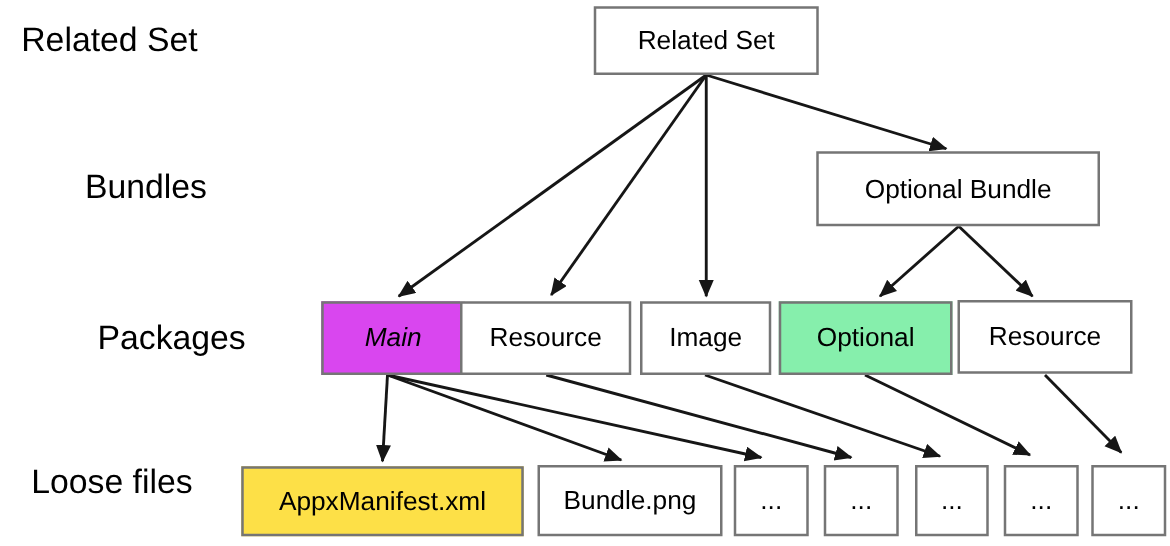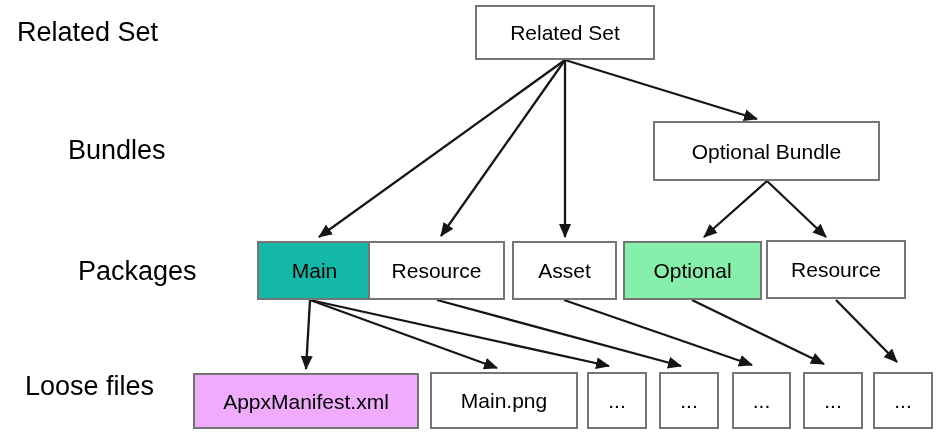--- a/index.html
+++ b/index.html
@@ -77,40 +77,40 @@
       <div class="row-label" style="left: 32px; top: 271px; margin-left: 46px;">Packages</div>
       <div class="row-label" style="left: 25px; top: 386px;">Loose files</div>
     </div>
   <div id="nodes">
       <div class="node" style="left: 475px; top: 5px; width: 180px; height: 55px; border-color: rgb(117, 117, 117); background: rgb(255, 255, 255);">
         <span>Related Set</span>
       </div>
       <div class="node" style="left: 653px; top: 121px; width: 227px; height: 60px; border-color: rgb(117, 117, 117); background: rgb(255, 255, 255);">
         <span>Optional Bundle</span>
       </div>
-      <div class="node" style="left: 257px; top: 241px; width: 115px; height: 59px; border-color: rgb(117, 117, 117); background: #14b8a6;">
+      <div class="node" style="left: 257px; top: 241px; width: 115px; height: 59px; border-color: rgb(117, 117, 117); background: #d946ef; font-style: italic;">
         <span>Main</span>
       </div>
       <div class="node" style="left: 368px; top: 241px; width: 137px; height: 59px; border-color: rgb(117, 117, 117); background: rgb(255, 255, 255);">
         <span>Resource</span>
       </div>
       <div class="node" style="left: 512px; top: 241px; width: 105px; height: 59px; border-color: rgb(117, 117, 117); background: rgb(255, 255, 255);">
-        <span>Asset</span>
+        <span>Image</span>
       </div>
       <div class="node" style="left: 623px; top: 241px; width: 139px; height: 59px; border-color: rgb(117, 117, 117); background: #86efac;">
         <span>Optional</span>
       </div>
       <div class="node" style="left: 766px; top: 240px; width: 140px; height: 59px; border-color: rgb(117, 117, 117); background: rgb(255, 255, 255);">
         <span>Resource</span>
       </div>
-      <div class="node" style="left: 193px; top: 373px; width: 226px; height: 56px; border-color: rgb(117, 117, 117); background: #f0abfc;">
+      <div class="node" style="left: 193px; top: 373px; width: 226px; height: 56px; border-color: rgb(117, 117, 117); background: #fde047;">
         <span>AppxManifest.xml</span>
       </div>
       <div class="node" style="left: 430px; top: 372px; width: 148px; height: 57px; border-color: rgb(117, 117, 117); background: rgb(255, 255, 255);">
-        <span>Main.png</span>
+        <span>Bundle.png</span>
       </div>
       <div class="node" style="left: 587px; top: 372px; width: 60px; height: 57px; border-color: rgb(117, 117, 117); background: rgb(255, 255, 255);">
         <span>...</span>
       </div>
       <div class="node" style="left: 659px; top: 372px; width: 60px; height: 57px; border-color: rgb(117, 117, 117); background: rgb(255, 255, 255);">
         <span>...</span>
       </div>
       <div class="node" style="left: 732px; top: 372px; width: 59px; height: 57px; border-color: rgb(117, 117, 117); background: rgb(255, 255, 255);">
         <span>...</span>
       </div>

